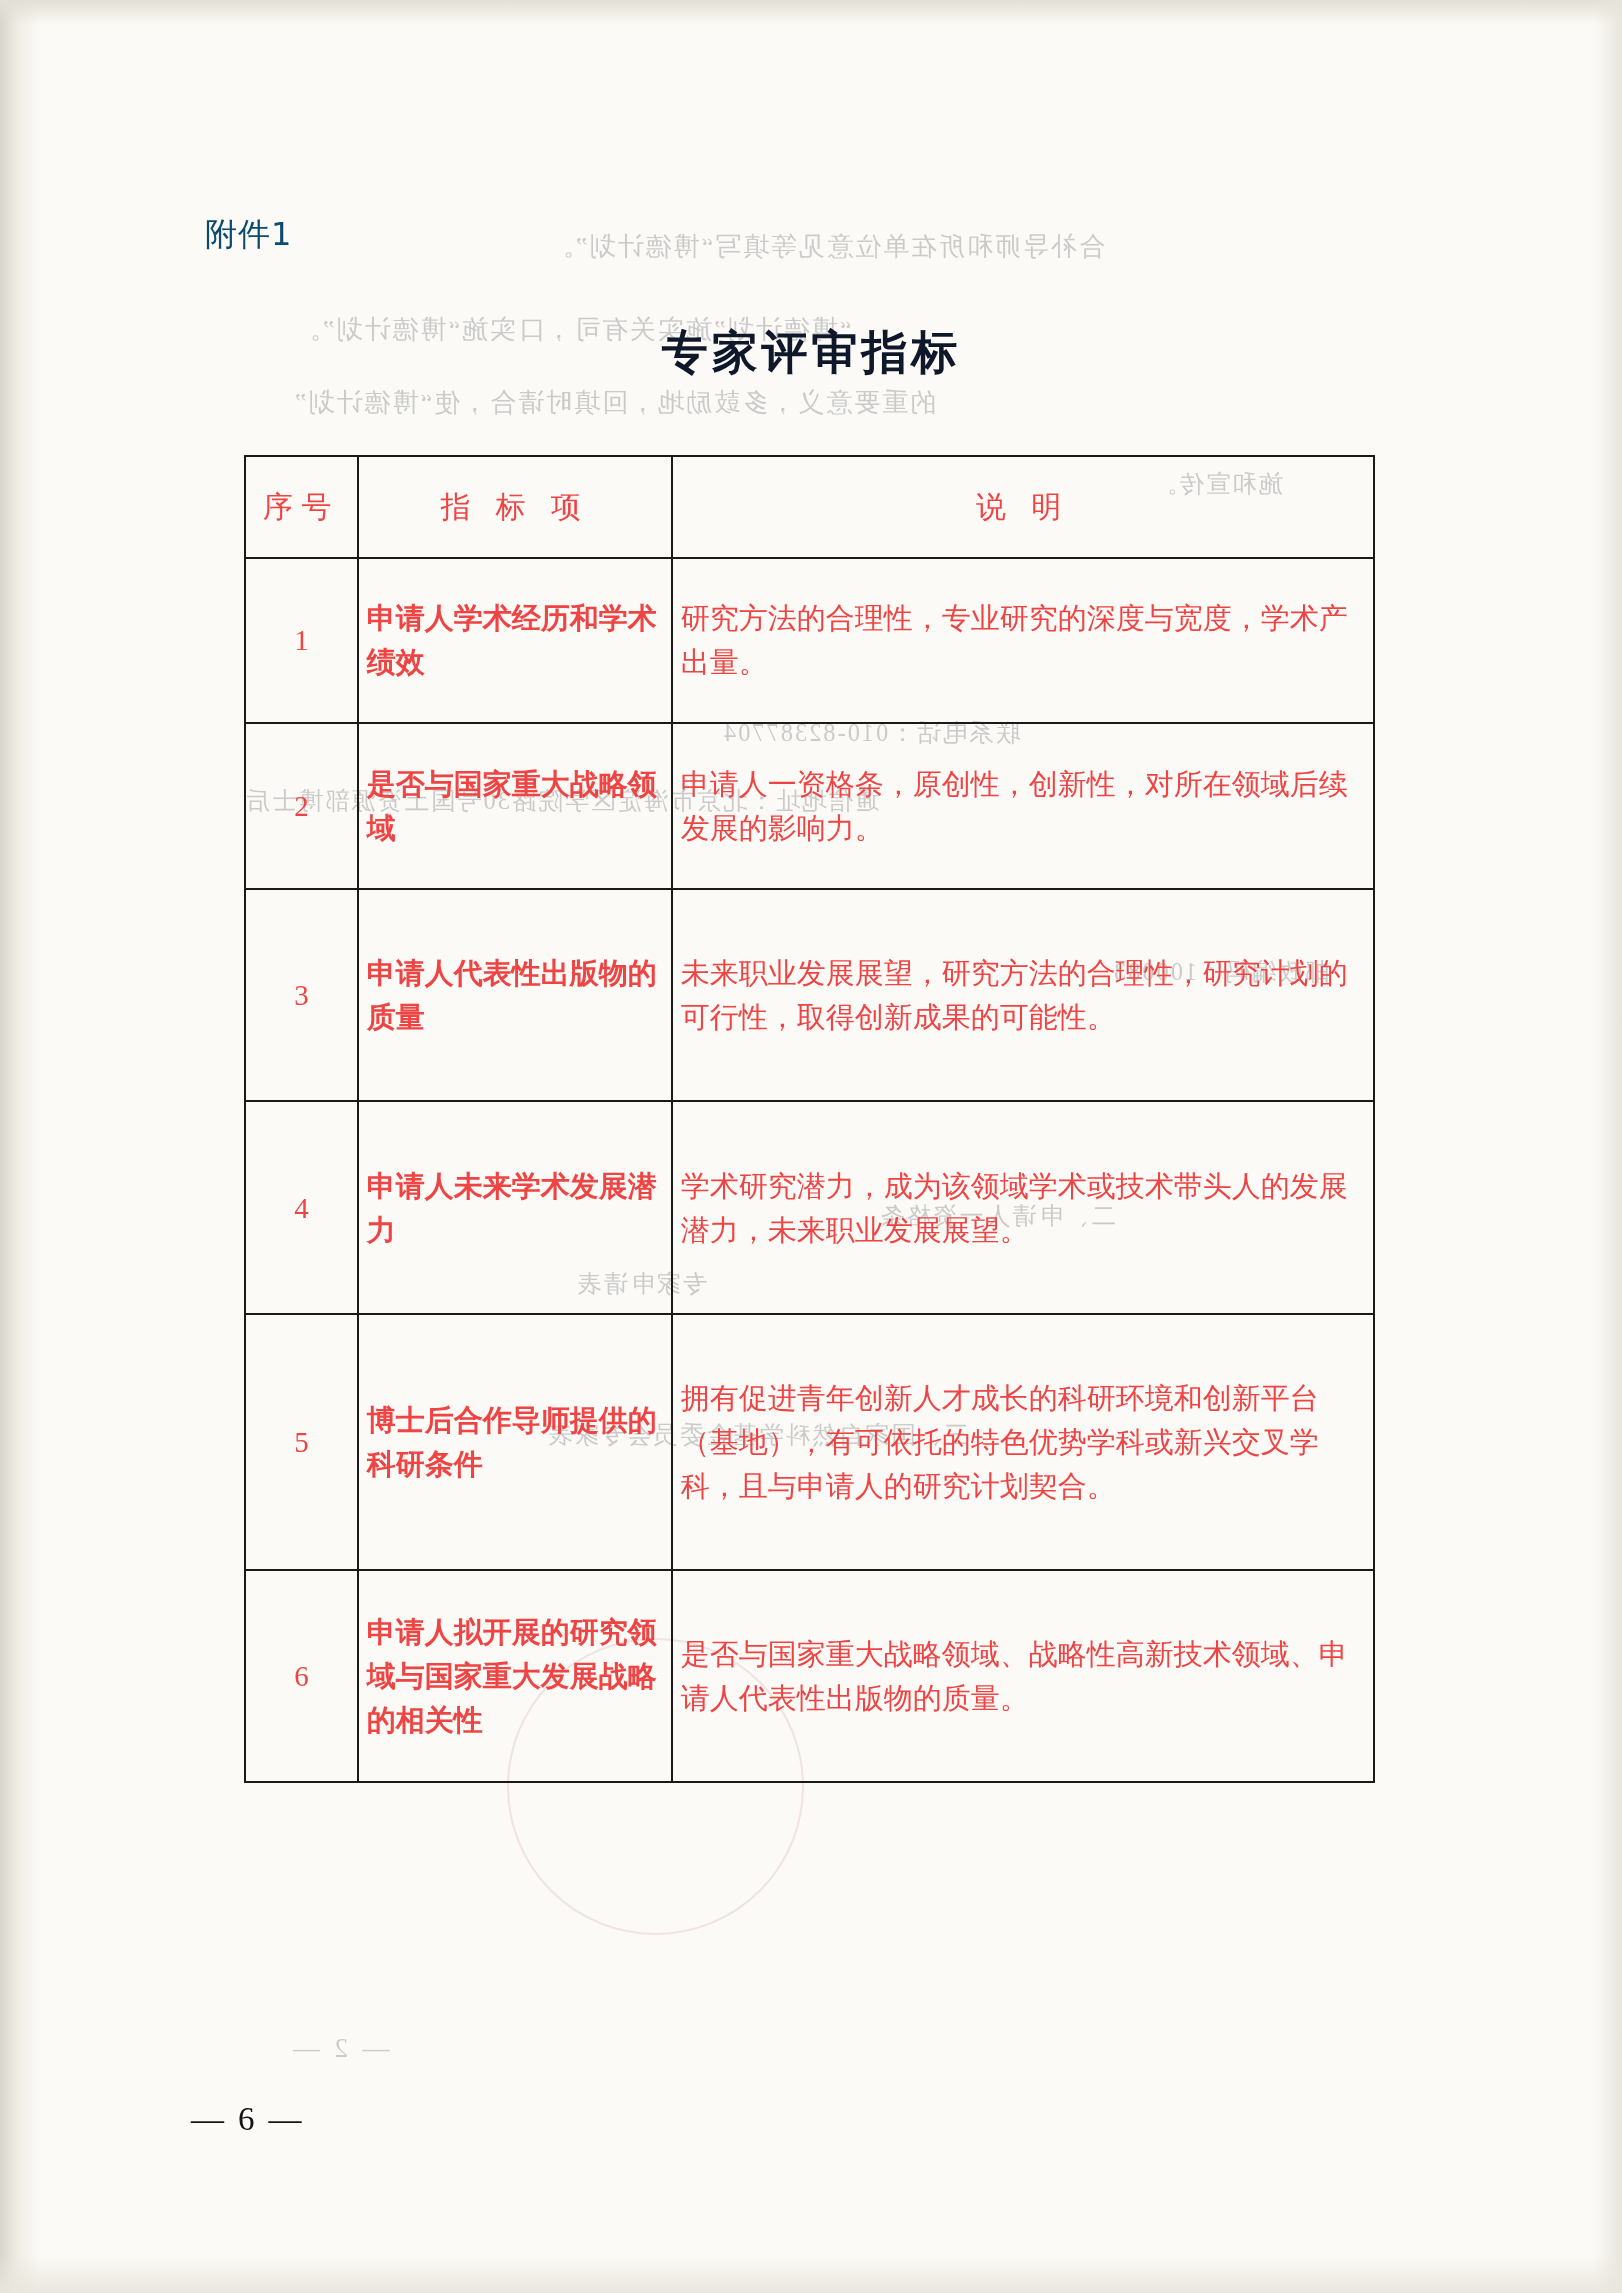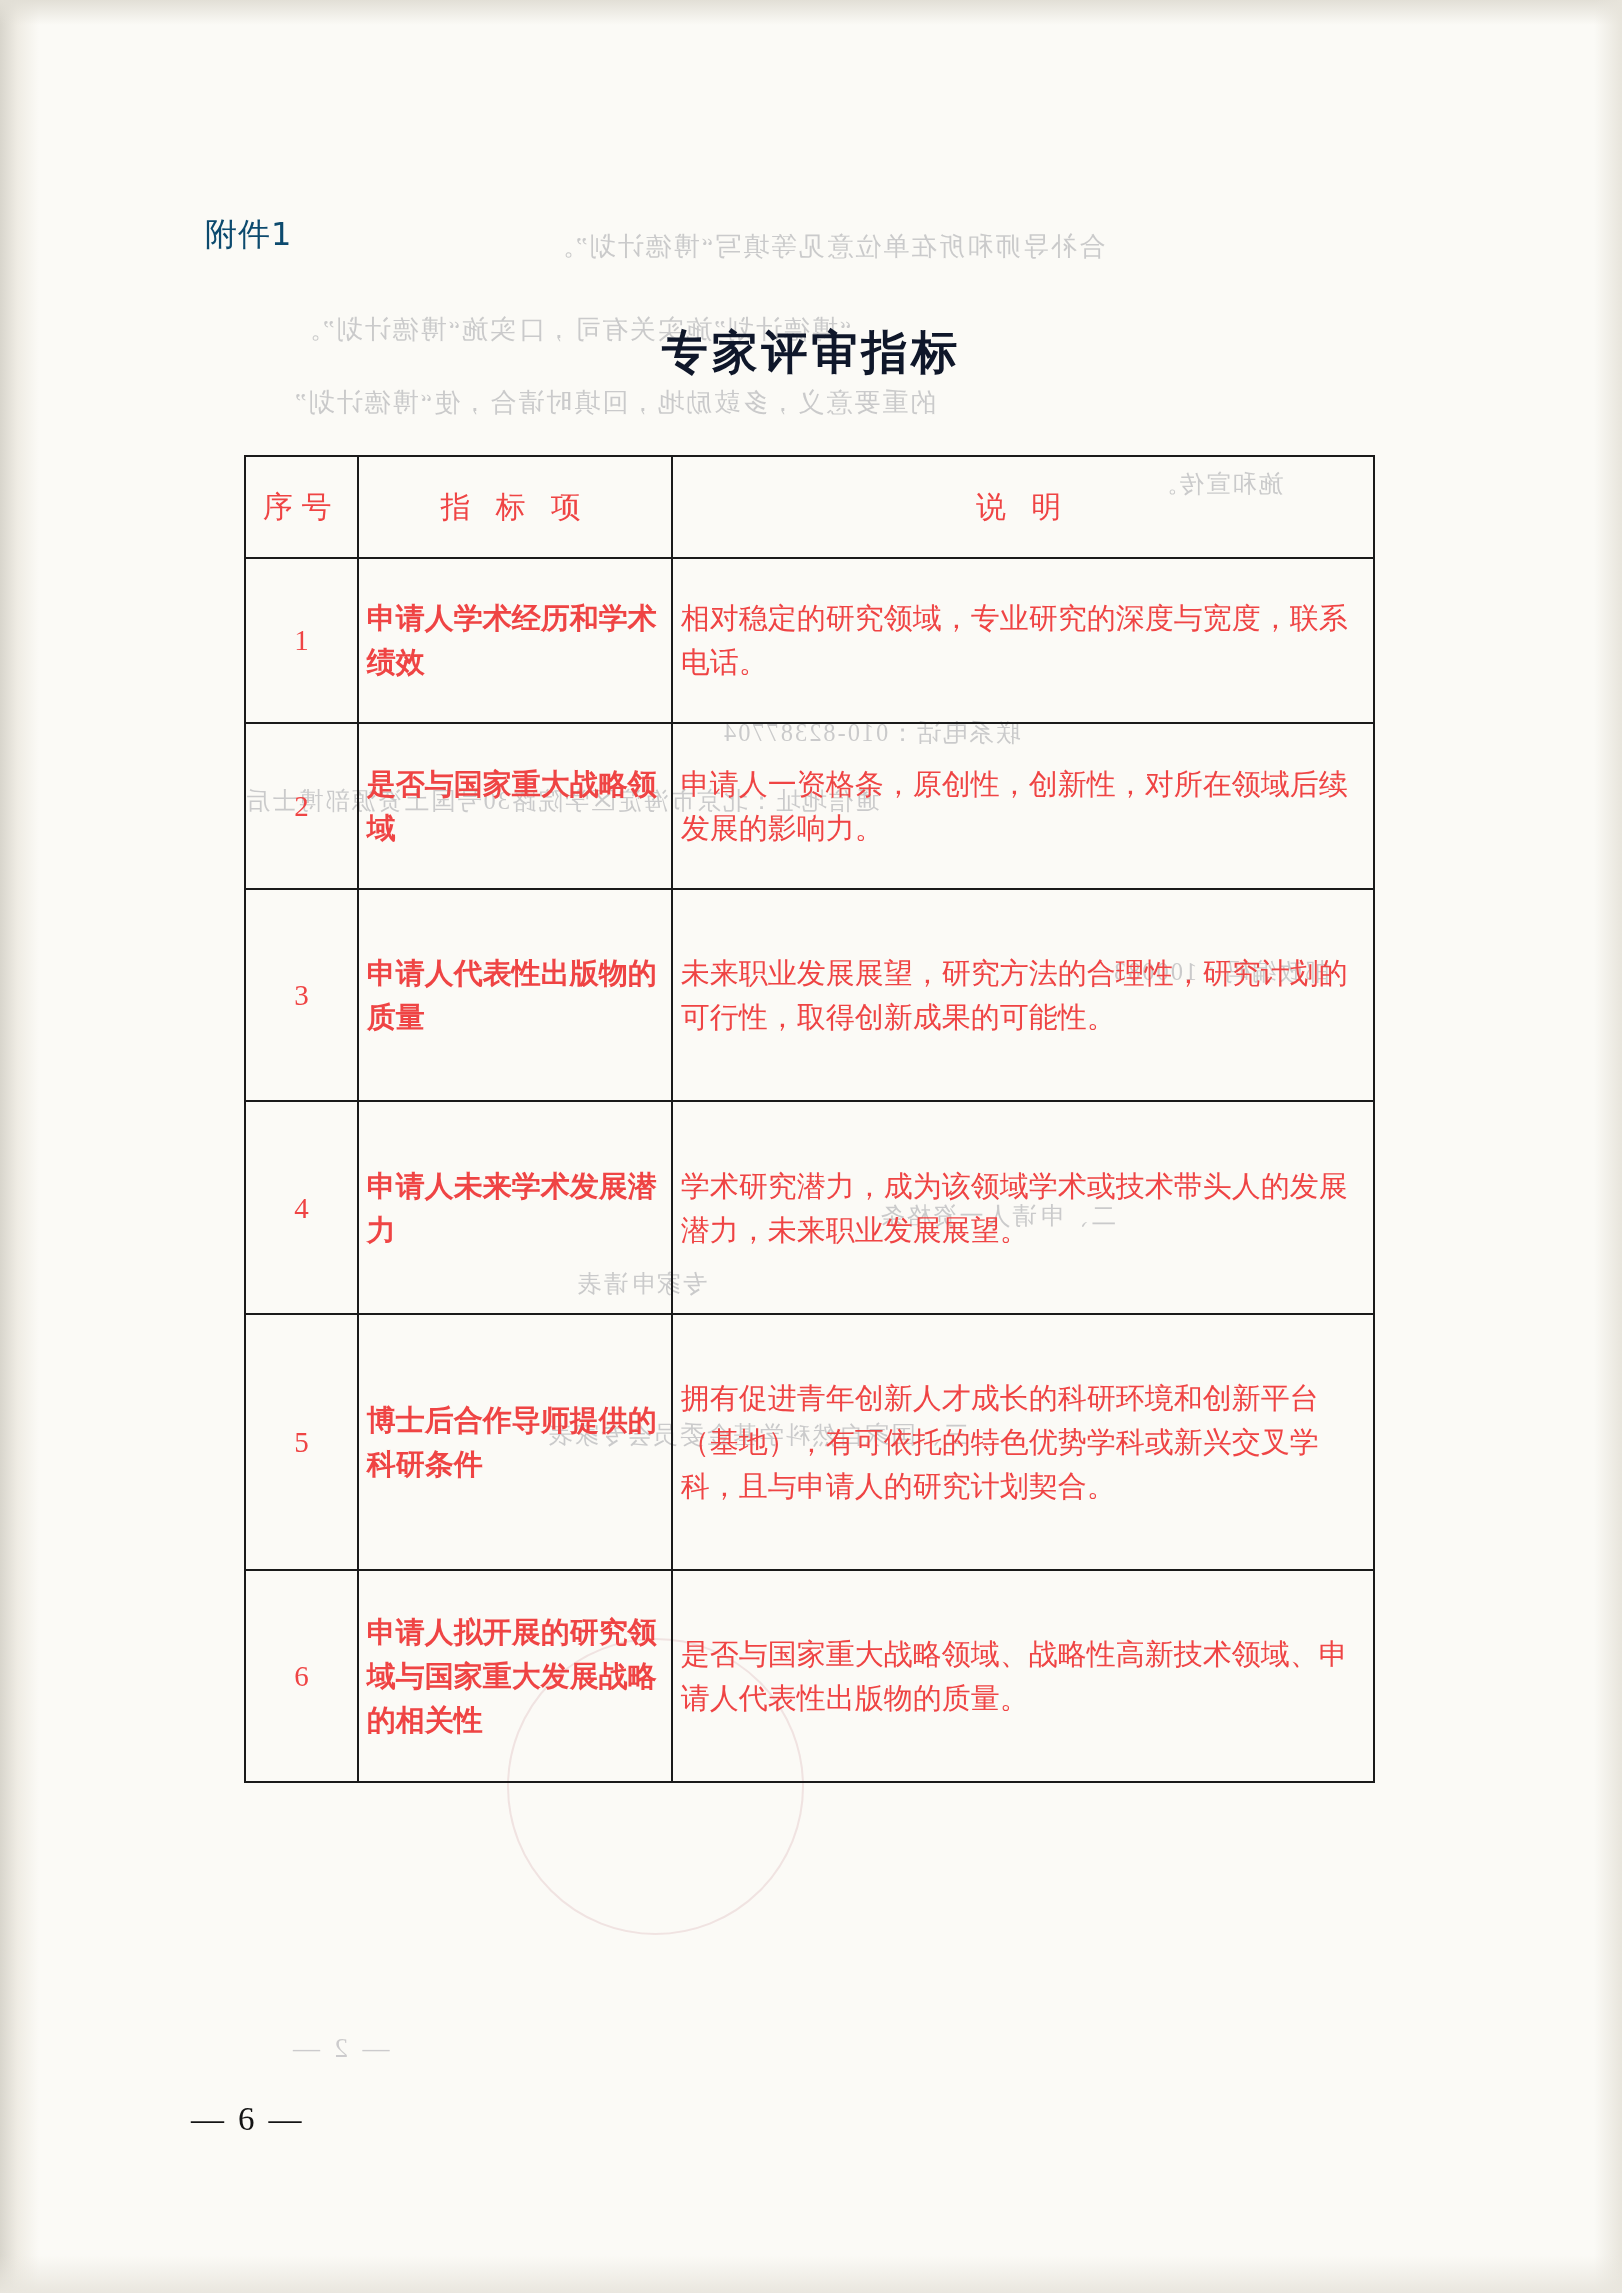--- a/index.html
+++ b/index.html
@@ -209,21 +209,21 @@
       <tr>
         <th>序号</th>
         <th>指 标 项</th>
         <th>说 明</th>
       </tr>
     </thead>
     <tbody>
       <tr class="row-1">
         <td class="cell-no">1</td>
         <td class="cell-item">申请人学术经历和学术绩效</td>
-        <td class="cell-desc">相对稳定的研究领域，专业研究的深度与宽度，联系电话。</td>
+        <td class="cell-desc">研究方法的合理性，专业研究的深度与宽度，学术产出量。</td>
       </tr>
       <tr class="row-2">
         <td class="cell-no">2</td>
         <td class="cell-item">是否与国家重大战略领域</td>
         <td class="cell-desc">申请人一资格条，原创性，创新性，对所在领域后续发展的影响力。</td>
       </tr>
       <tr class="row-3">
         <td class="cell-no">3</td>
         <td class="cell-item">申请人代表性出版物的质量</td>
         <td class="cell-desc">未来职业发展展望，研究方法的合理性，研究计划的可行性，取得创新成果的可能性。</td>

